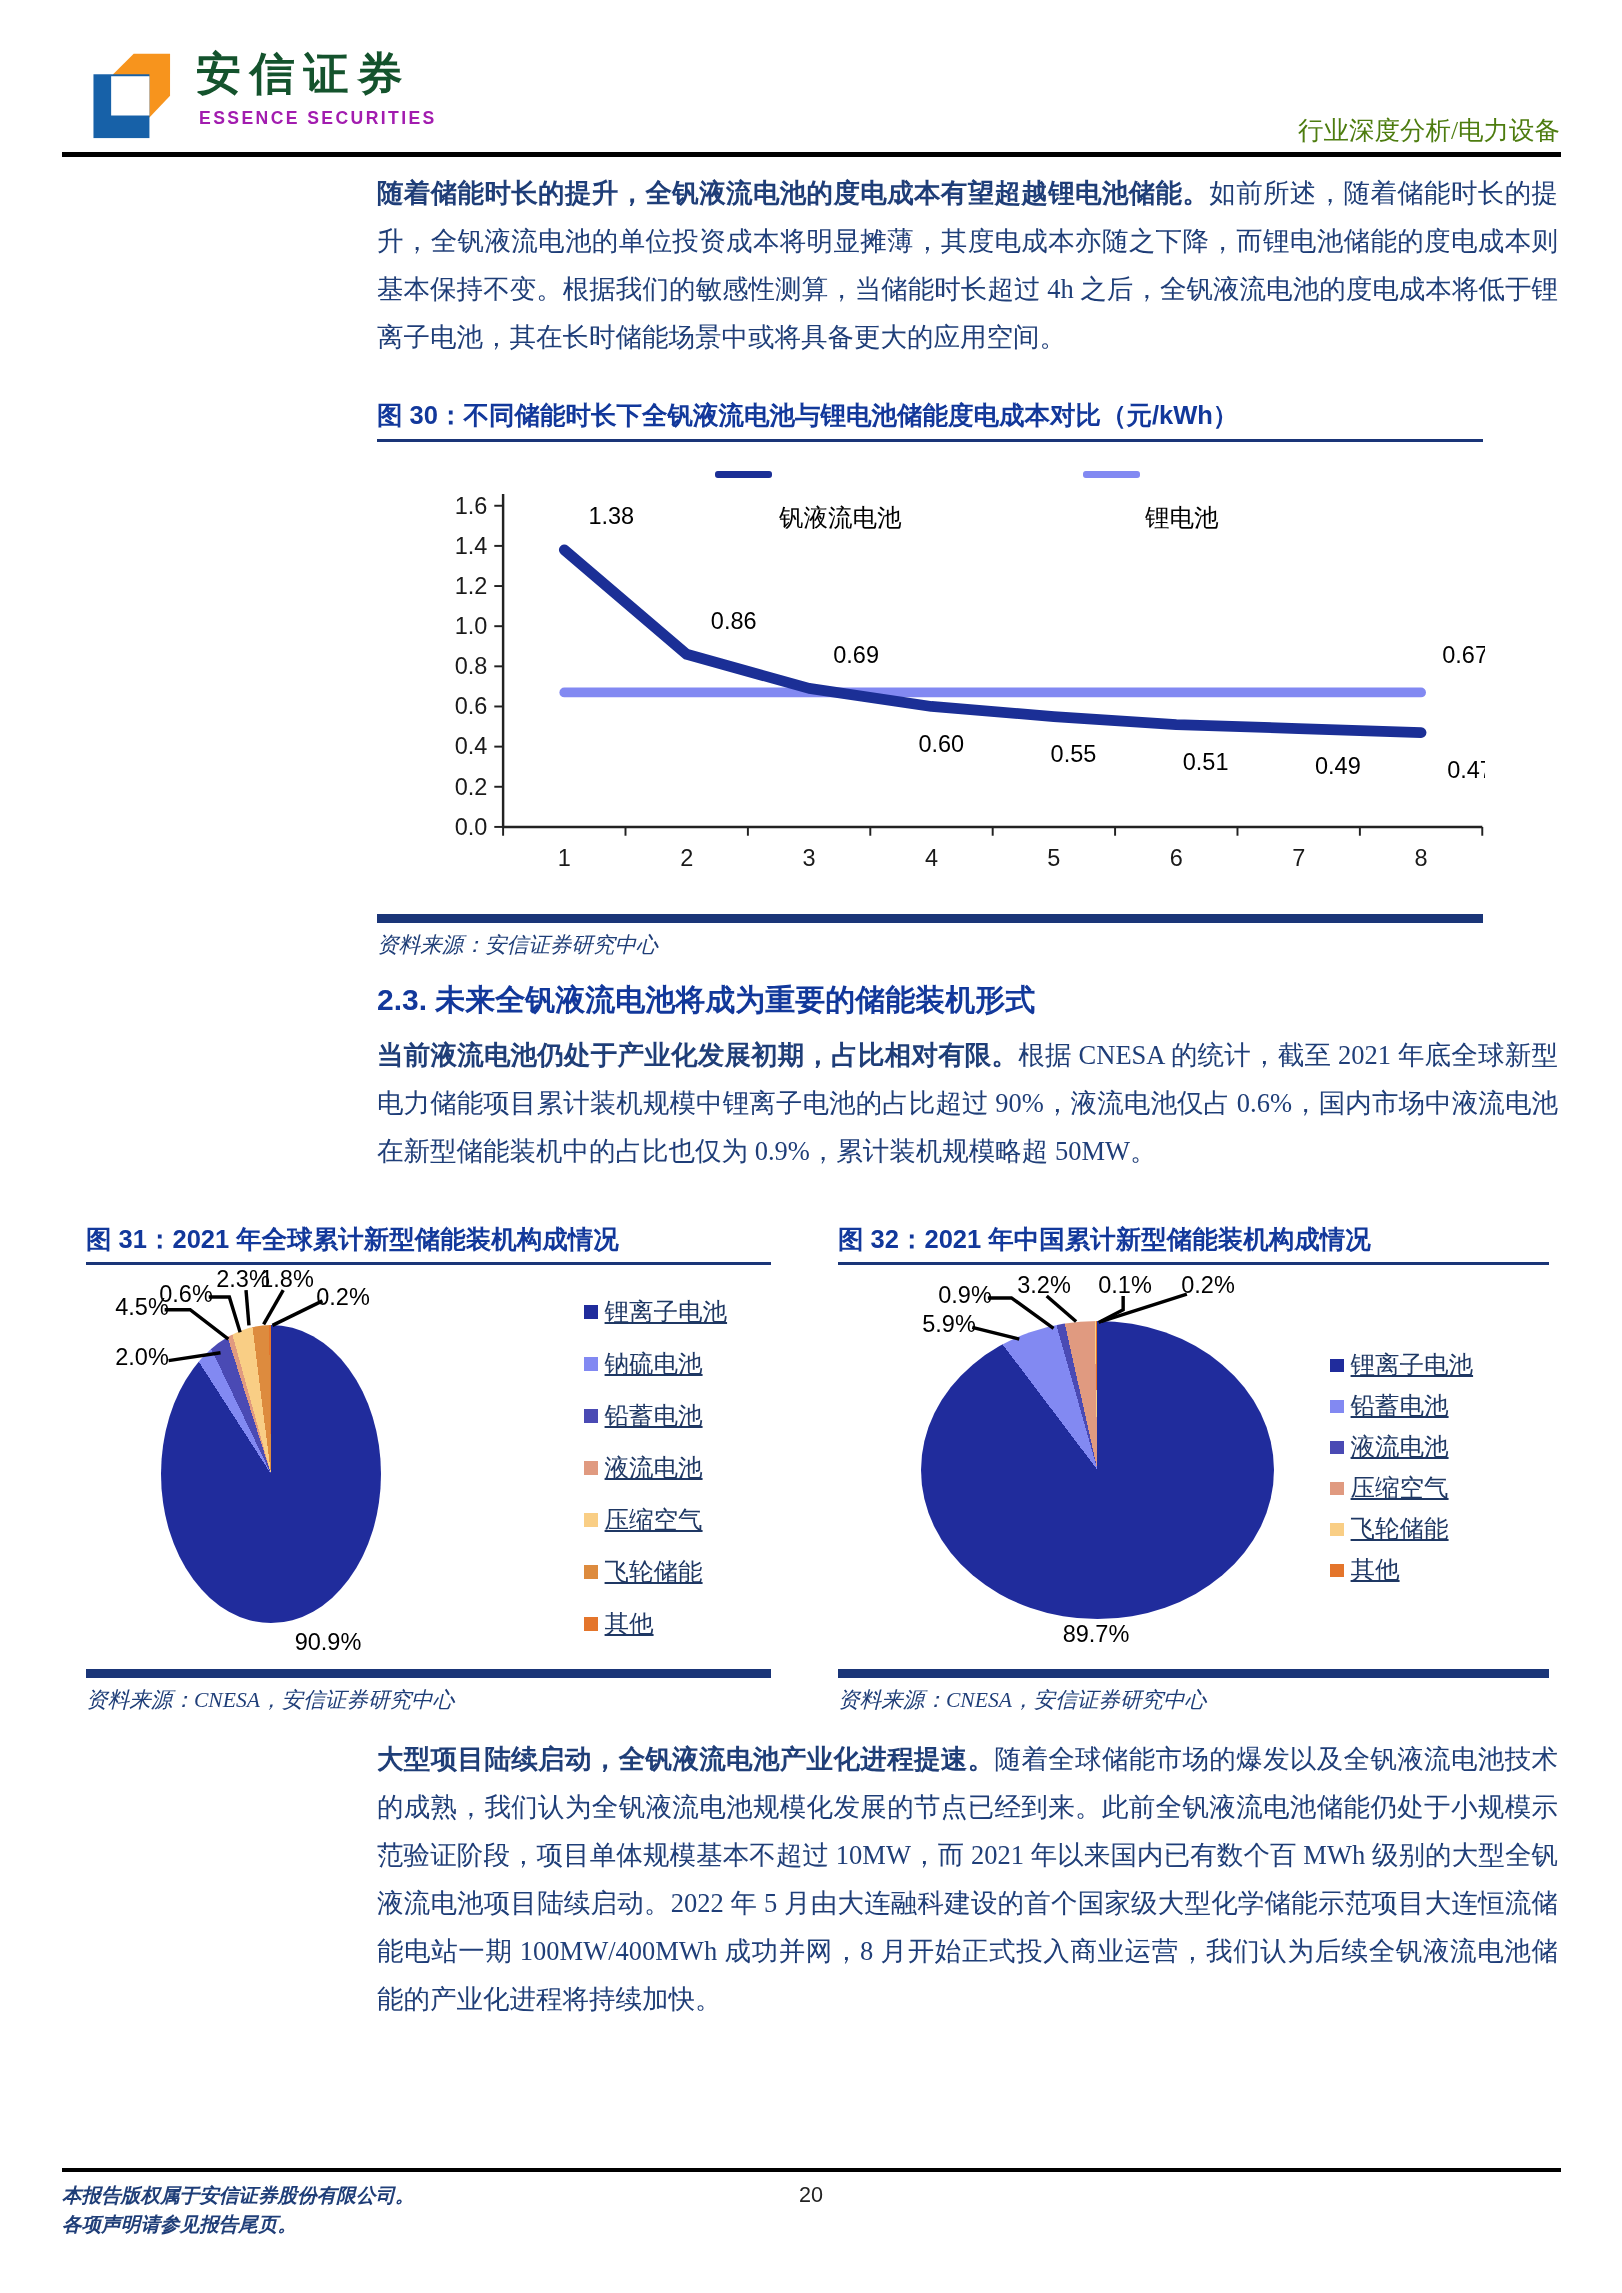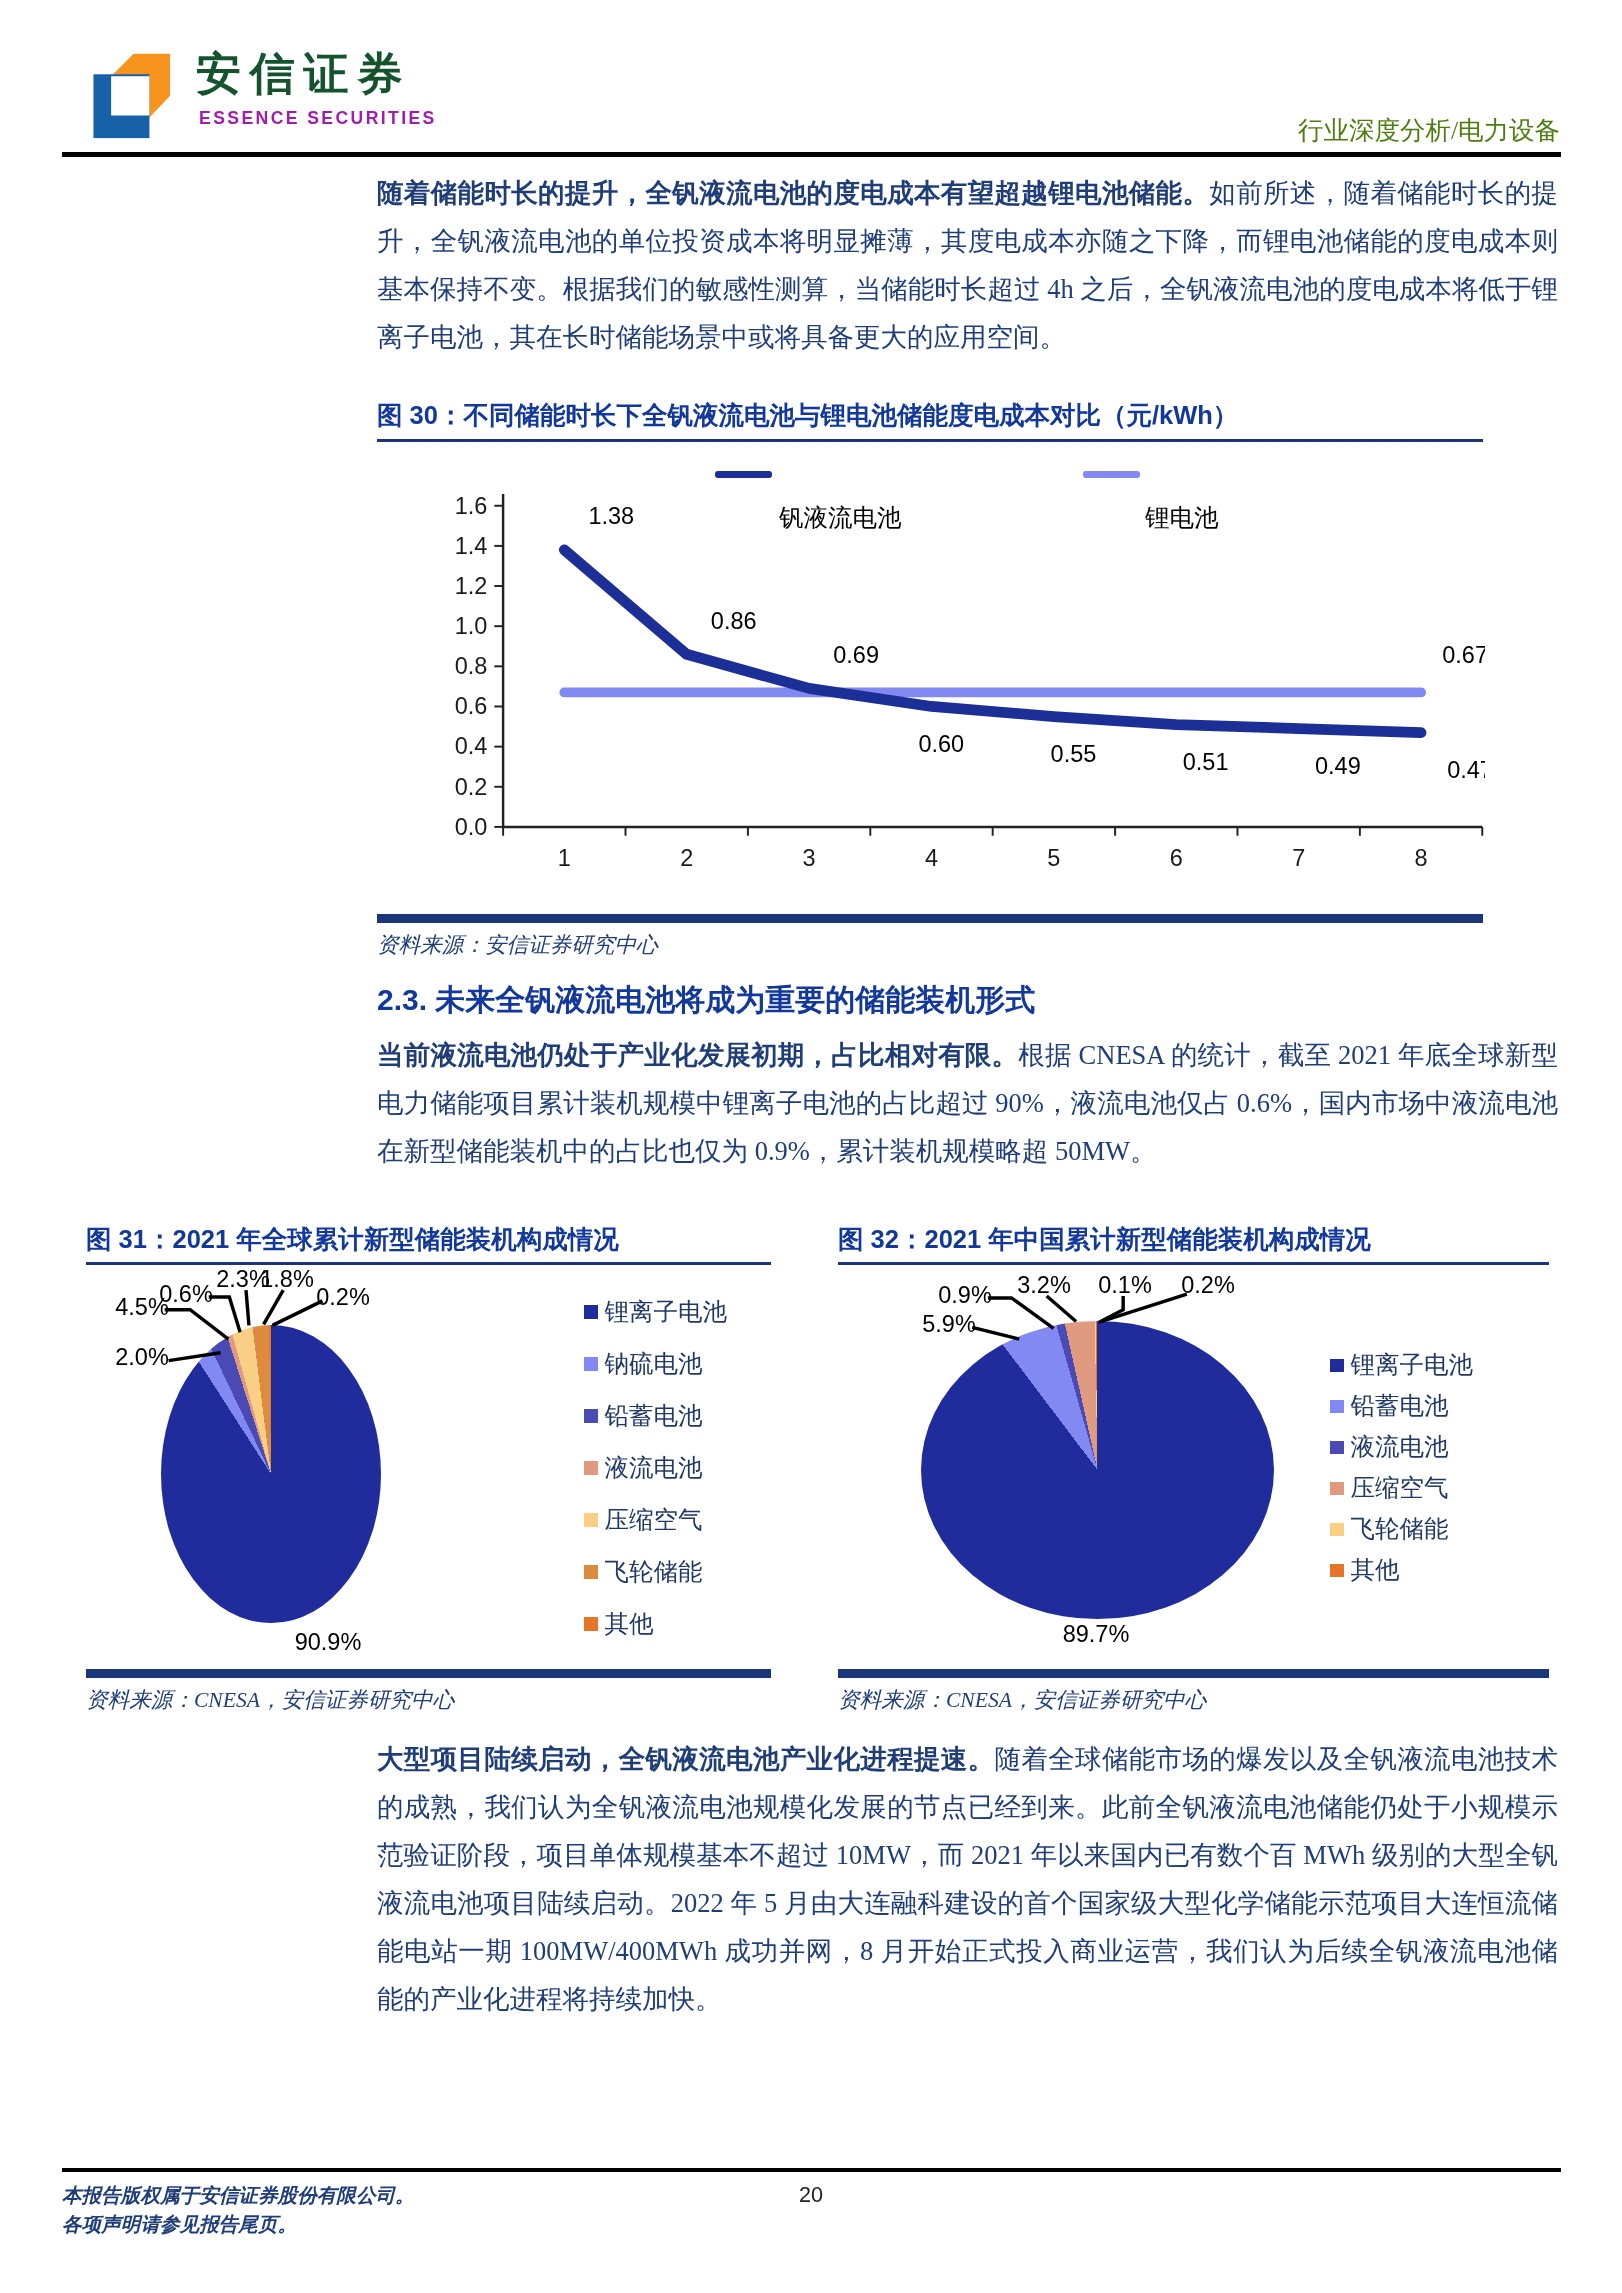--- a/index.html
+++ b/index.html
@@ -18,21 +18,21 @@
   .source{font:italic 21.6px/1.3 "Liberation Serif",serif;color:#1F3E78;}
   .callout{font:23.5px/1 "Liberation Sans",sans-serif;color:#000;transform:translate(-50%,-50%);white-space:nowrap;}
   .axt{font:24px "Liberation Sans",sans-serif;fill:#1a1a1a;}
   .dlb{font:24px "Liberation Sans",sans-serif;fill:#000;}
   .lg-mark{display:inline-block;width:57px;height:7.8px;border-radius:2.9px;}
   .lg-text{font:24.5px/1 "Liberation Sans",sans-serif;color:#000;margin-top:43px;}
   .pie{border-radius:50%;}
   .plegend{list-style:none;margin:0;padding:0;}
   .plegend li{display:flex;align-items:center;}
   .sw{display:inline-block;width:13.7px;height:13.7px;margin-right:6.9px;flex:0 0 auto;}
-  .pl-text{font:24.5px/1.1 "Liberation Sans",sans-serif;color:#1F3864;white-space:nowrap;}
+  .pl-text{font:24.5px/1.1 "Liberation Sans",sans-serif;color:#1F3864;white-space:nowrap;text-decoration:underline;}
   .foot-note{font:italic bold 19.6px/1.45 "Liberation Serif",serif;color:#1F3E78;}
   .page-num{font:21.6px/1 "Liberation Sans",sans-serif;color:#222;}
 </style>
 </head>
 <body>
 
 <svg class="abs" style="left:62px;top:35px" width="113" height="108" viewBox="0 0 115 110" aria-hidden="true">
   <polygon points="73,19 110,19 110,62 89,84 52,84 52,40" fill="#F7941D"></polygon>
   <rect x="32" y="40" width="57" height="65" fill="#1761A8"></rect>
   <rect x="50" y="42" width="39" height="40" fill="#fff"></rect>

